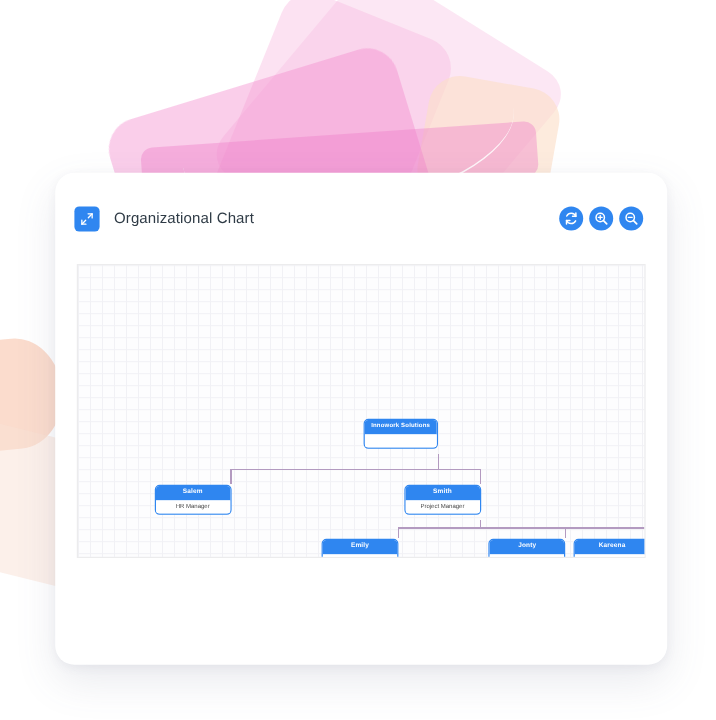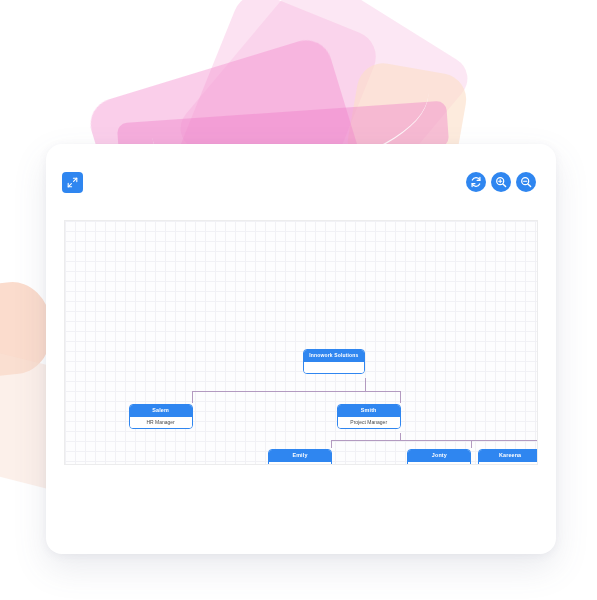--- a/index.html
+++ b/index.html
@@ -173,20 +173,21 @@
   <div class="card-header">
     <div class="header-left">
       <span class="expand-icon">
         <svg width="13" height="13" viewBox="0 0 13 13">
           <path d="M7.4 2.2h3.4v3.4" fill="none" stroke="#fff" stroke-width="1.1" stroke-linecap="round" stroke-linejoin="round"></path>
           <path d="M10.8 2.2 L7.6 5.4" fill="none" stroke="#fff" stroke-width="1.1" stroke-linecap="round"></path>
           <path d="M5.6 10.8H2.2V7.4" fill="none" stroke="#fff" stroke-width="1.1" stroke-linecap="round" stroke-linejoin="round"></path>
           <path d="M2.2 10.8 L5.4 7.6" fill="none" stroke="#fff" stroke-width="1.1" stroke-linecap="round"></path>
         </svg>
       </span>
+      <span class="chart-title">Organizational Chart</span>
     </div>
 
     <div class="header-tools">
       <span class="tool-btn">
         <svg width="14" height="14" viewBox="0 0 14 14">
           <path d="M10.9 5.3A4.2 4.2 0 0 0 3.3 5" fill="none" stroke="#fff" stroke-width="1.25" stroke-linecap="round"></path>
           <path d="M3.1 8.7A4.2 4.2 0 0 0 10.7 9" fill="none" stroke="#fff" stroke-width="1.25" stroke-linecap="round"></path>
           <path d="M10.9 2.4v2.9H8.1" fill="none" stroke="#fff" stroke-width="1.25" stroke-linecap="round" stroke-linejoin="round"></path>
           <path d="M3.1 11.6V8.7h2.8" fill="none" stroke="#fff" stroke-width="1.25" stroke-linecap="round" stroke-linejoin="round"></path>
         </svg>

